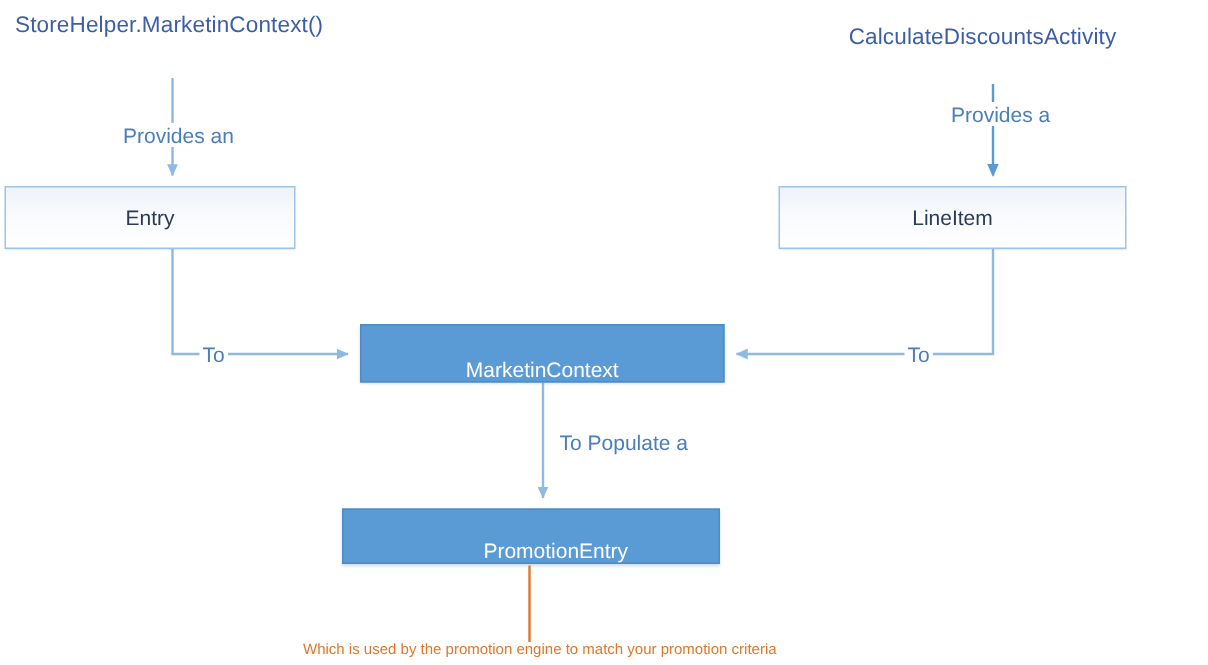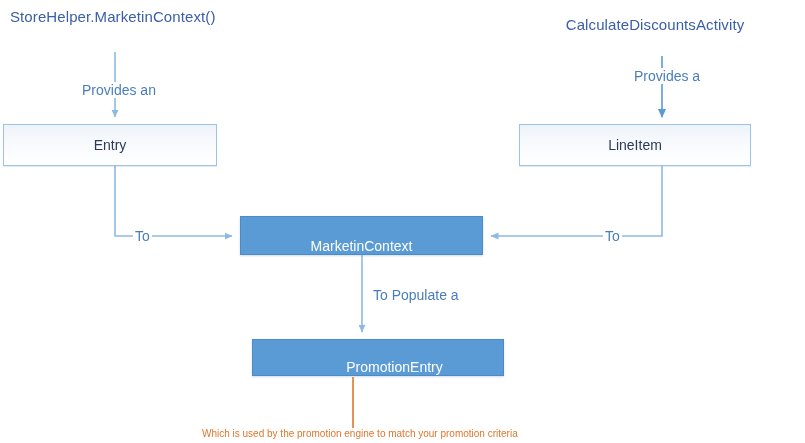--- a/index.html
+++ b/index.html
@@ -145,29 +145,29 @@
   <div class="edge-label lbl-provides-a">Provides a</div>
 
   <div class="edge-label lbl-to-left">To</div>
 
   <div class="edge-label lbl-to-right">To</div>
 
   <div class="edge-label lbl-populate">To Populate a</div>
 
   <div class="edge-label orange lbl-criteria">Which is used by the promotion engine to match your promotion criteria</div>
 
-  <div class="box box-light" style="left:3px; top:124px; width:214px; height:42px;">
+  <div class="box box-light" style="left:3px; top:124px; width:194px; height:42px;">
     <span>Entry</span>
   </div>
 
   <div class="box box-light" style="left:519px; top:124px; width:232px; height:42px;">
     <span>LineItem</span>
   </div>
 
   <div class="box box-filled" style="left:240px; top:216px; width:243px; height:39px;">
     <span>MarketinContext</span>
   </div>
 
-  <div class="box box-filled" style="left:252px; top:339px; width:252px; height:37px;padding-left:33px;">
+  <div class="box box-filled" style="left:228px; top:339px; width:252px; height:37px;padding-left:33px;">
     <span>PromotionEntry</span>
   </div>
 
 </div>
 
 </body></html>

